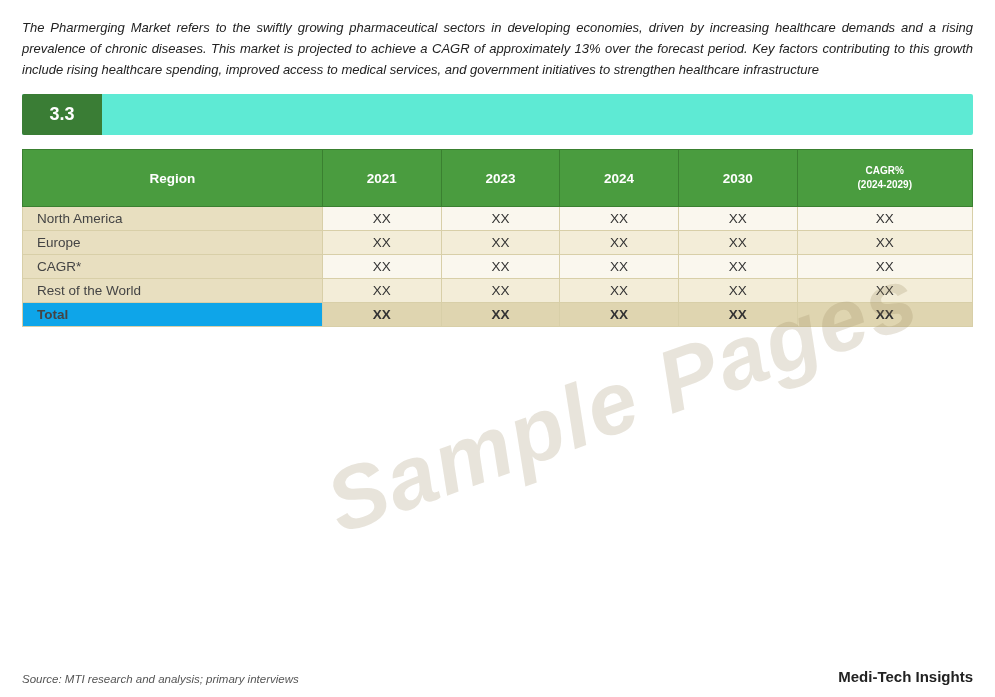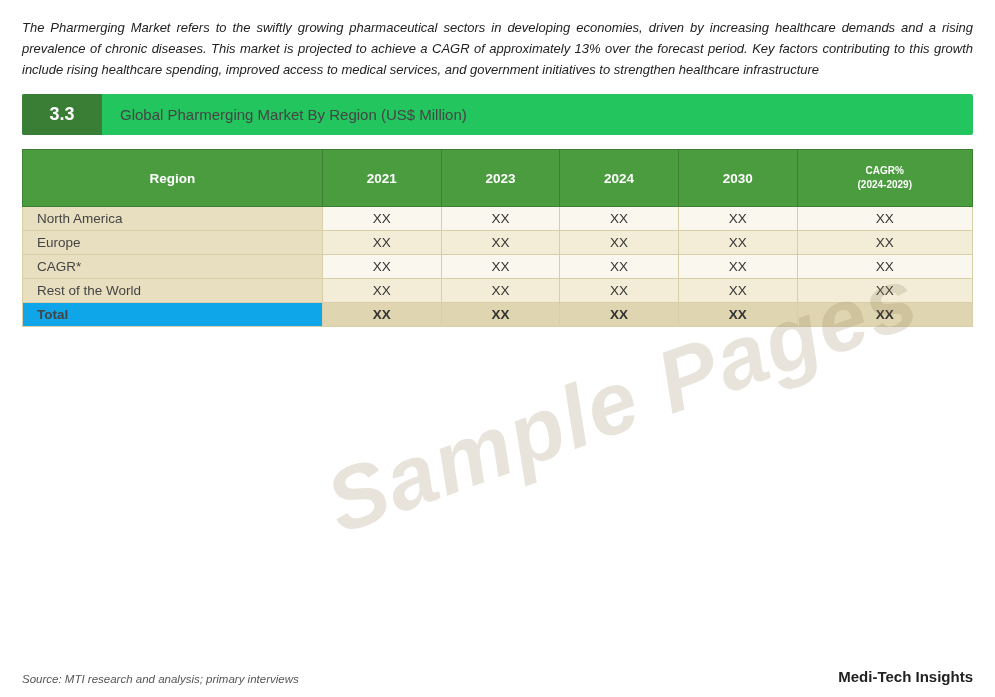--- a/index.html
+++ b/index.html
@@ -27,21 +27,21 @@
       line-height: 1.6;
       color: #222;
       text-align: justify;
     }
 
     
     .section-header {
       display: flex;
       align-items: center;
       gap: 0;
-      background: #22c55e;
+      background: #5eead4;
       border-radius: 2px;
       overflow: hidden;
     }
 
     .section-number {
       background: #3a7d35;
       color: #fff;
       font-size: 18px;
       font-weight: bold;
       padding: 10px 20px;
@@ -164,21 +164,20 @@
 <div class="page-container">
 
   <div class="intro-text">
     <em>
       <span>The Pharmerging Market refers to the swiftly growing pharmaceutical sectors in developing economies, driven by increasing healthcare demands and a rising prevalence of chronic diseases. This market is projected to achieve a CAGR of approximately 13% over the forecast period. Key factors contributing to this growth include rising healthcare spending, improved access to medical services, and government initiatives to strengthen healthcare infrastructure</span>
     </em>
   </div>
 
   <div class="section-header">
     <div class="section-number">3.3</div>
-    <div class="section-title">Global Pharmerging Market By Region (US$ Million)</div>
   </div>
 
   <div class="table-wrapper">
     <div class="watermark">Sample Pages</div>
     <table>
       <thead>
         <tr>
           <th>Region</th>
           <th>2021</th>
           <th>2023</th>

